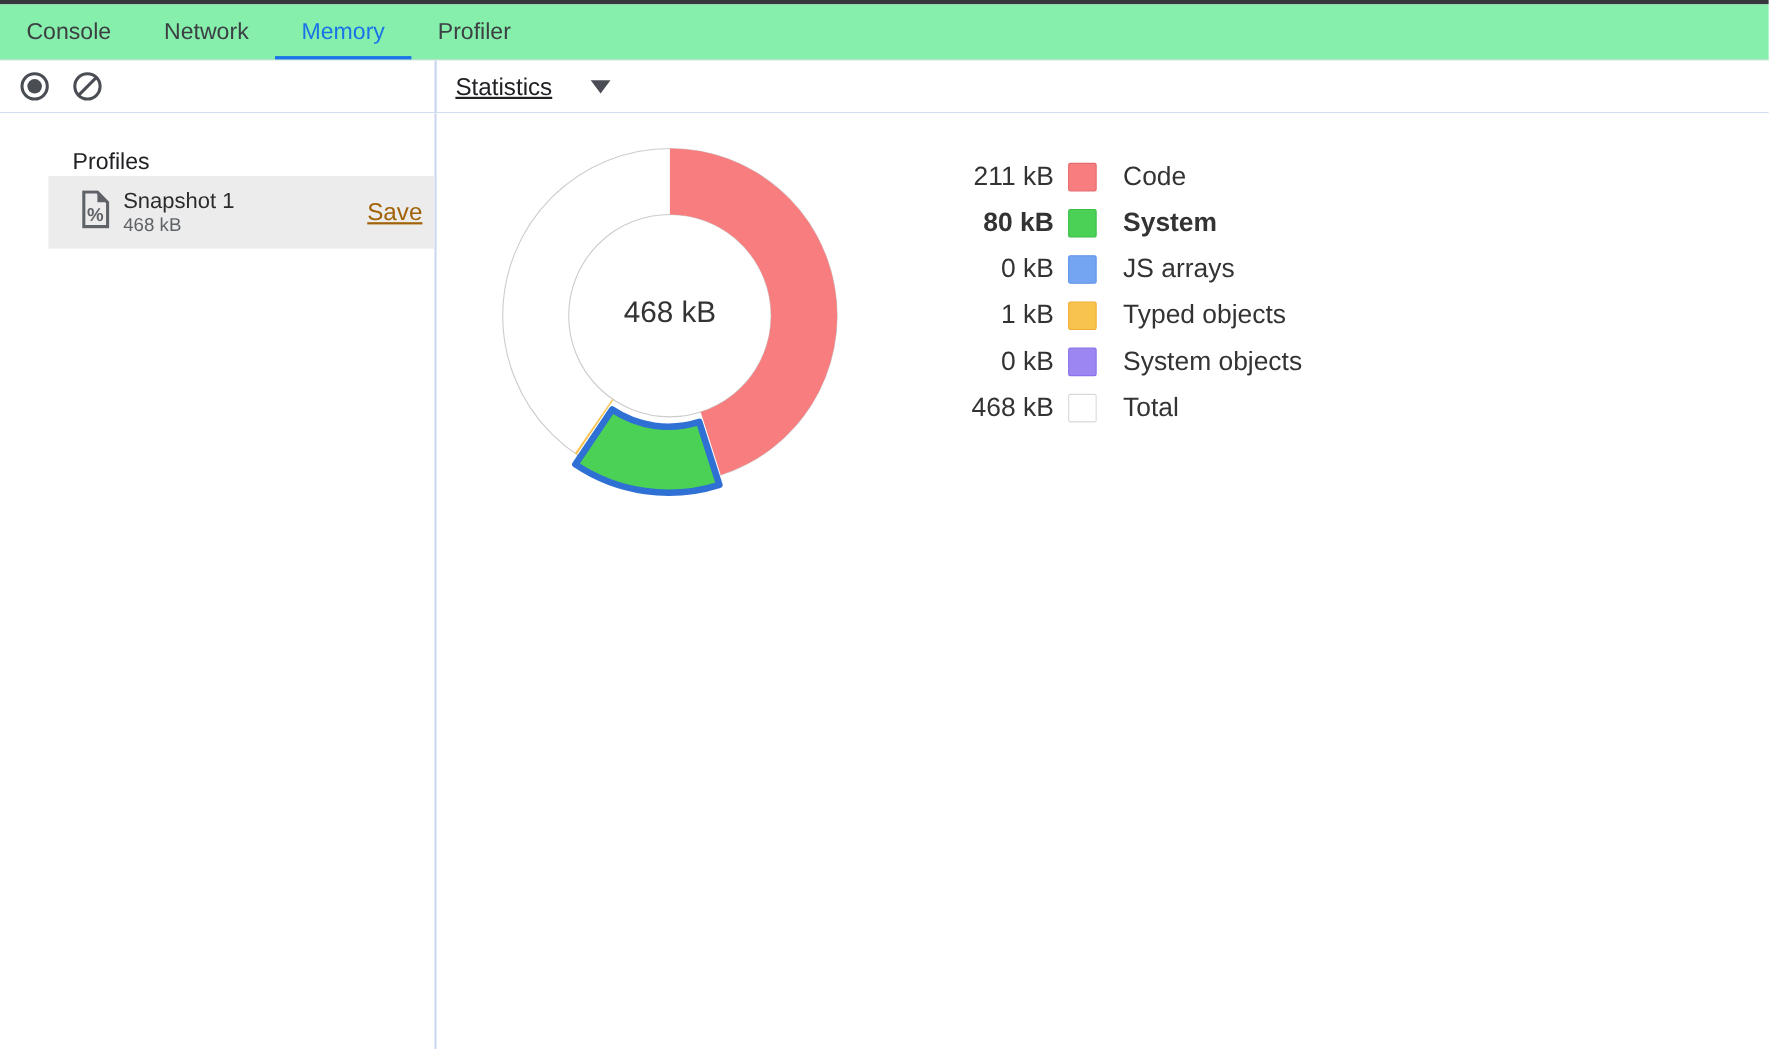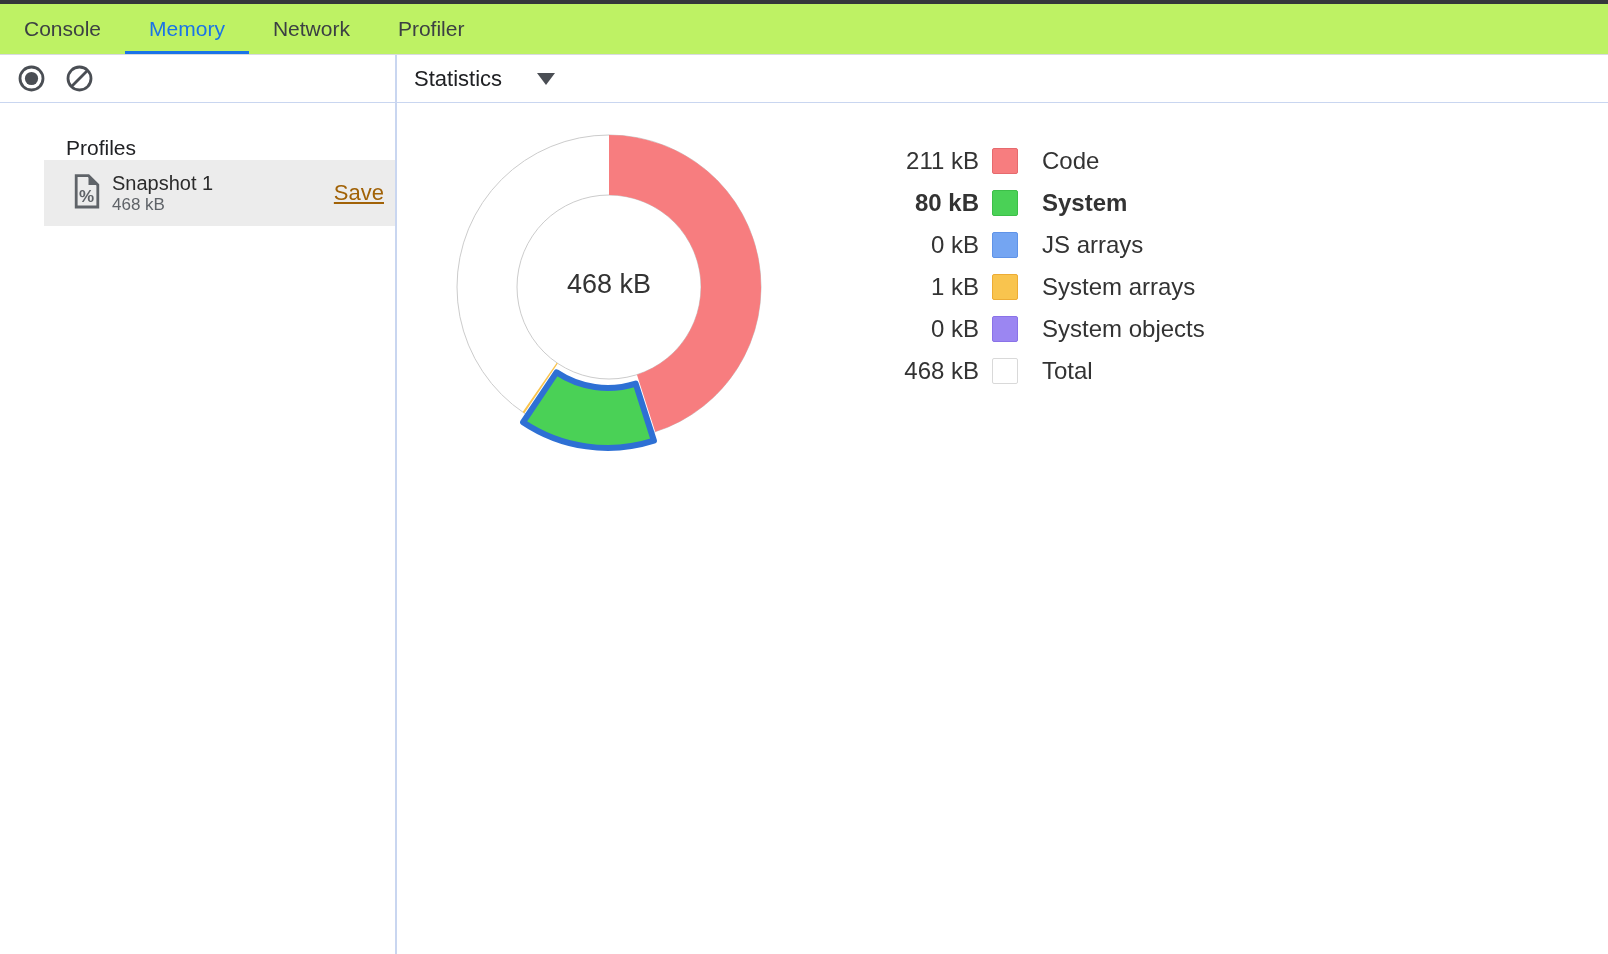--- a/index.html
+++ b/index.html
@@ -2,34 +2,34 @@
 <html><head>
 <meta charset="utf-8">
 <style>
   * { margin:0; padding:0; box-sizing:border-box; }
   html,body { width:1608px; height:954px; background:#fff; overflow:hidden;
               font-family:"Liberation Sans","DejaVu Sans",sans-serif; }
 
   .top-strip { height:4px; background:#35373a; }
 
   
-  .tabbar { height:51px; background:#bef264; border-bottom:1px solid #d8dbdf;
+  .tabbar { height:51px; background:#86efac; border-bottom:1px solid #d8dbdf;
             display:flex; align-items:stretch; }
   .tab { display:flex; align-items:center; padding:3px 24px 0 24px; height:100%;
          font-size:21px; color:#3c4043; border-bottom:3px solid transparent; cursor:default; }
   .tab.active { color:#1a73e8; border-bottom-color:#1a73e8; }
 
   
   .toolbar { height:48px; background:#fff; border-bottom:1px solid #c9d6f0; display:flex; }
   .toolbar-left { width:397px; flex:none; border-right:2px solid #c9d6f0;
                   display:flex; align-items:center; padding-left:18px; }
   .toolbar-right { flex:1; display:flex; align-items:center; padding-left:17px; }
   .tool-btn { width:27px; height:27px; margin-right:21px; display:flex; }
   .stats-select { display:flex; align-items:center; cursor:default; }
-  .stats-label { font-size:22px; color:#202124; }
+  .stats-label { font-size:22px; color:#202124;text-decoration:underline; }
   .dd-arrow { margin-left:35px; width:0; height:0;
               border-left:9px solid transparent; border-right:9px solid transparent;
               border-top:12px solid #4a4e54; }
 
   
   .content { display:flex; height:851px; }
   .sidebar { width:397px; flex:none; border-right:2px solid #c9d6f0; background:#fff;padding-left:44px; }
   .profiles-title { margin:33px 0 0 22px; font-size:21px; color:#202124; }
   .section-title { margin:37px 0 13px 22px; font-size:19px; color:#5f6368; letter-spacing:.3px; }
   .snapshot-row { height:66px; background:#ececec; display:flex; align-items:center;
@@ -37,36 +37,36 @@
   .snapshot-texts { margin-left:12px; flex:1; }
   .snapshot-title { font-size:20px; color:#2b2b2b; line-height:24px; }
   .snapshot-size { font-size:17px; color:#5f6368; line-height:20px; }
   .save-link { font-size:22px; color:#a16207; text-decoration:underline; cursor:pointer; }
 
   .main { position:relative; flex:1; background:#fff; }
   .donut-svg { position:absolute; left:0; top:0; }
   .donut-center-label { position:absolute; left:212px; top:181px; transform:translate(-50%,-50%);
                         font-size:27px; color:#333; white-space:nowrap; }
 
-  .legend { position:absolute; left:482px; top:37px; }
+  .legend { position:absolute; left:461px; top:37px; }
   .legend-row { display:flex; align-items:center; height:42px; font-size:24px; color:#333; cursor:default; }
   .legend-value { width:100px; text-align:right; white-space:nowrap; }
   .legend-swatch { width:26px; height:26px; margin-left:13px; border-radius:2px; flex:none; }
   .legend-label { margin-left:24px; white-space:nowrap; }
   .legend-row.selected .legend-value, .legend-row.selected .legend-label { font-weight:700; }
 </style>
 </head>
 <body>
 
 <div class="top-strip"></div>
 
 <div class="tabbar">
   <div class="tab">Console</div>
+  <div class="tab">Network</div>
   <div class="tab active">Memory</div>
-  <div class="tab">Network</div>
   <div class="tab">Profiler</div>
 </div>
 
 <div class="toolbar">
   <div class="toolbar-left">
     <span class="tool-btn">
       <svg width="27" height="27" viewBox="0 0 27 27">
         <circle cx="13.5" cy="13.5" r="11.5" fill="none" stroke="#4a4e54" stroke-width="2.8"></circle>
         <circle cx="13.5" cy="13.5" r="6.6" fill="#4a4e54"></circle>
       </svg>
@@ -128,21 +128,21 @@
         <span class="legend-label">System</span>
       </div>
       <div class="legend-row">
         <span class="legend-value">0 kB</span>
         <span class="legend-swatch" style="background: rgb(116, 165, 242); border: 1.5px solid rgb(95, 147, 232);"></span>
         <span class="legend-label">JS arrays</span>
       </div>
       <div class="legend-row">
         <span class="legend-value">1 kB</span>
         <span class="legend-swatch" style="background: rgb(249, 196, 78); border: 1.5px solid rgb(237, 172, 53);"></span>
-        <span class="legend-label">System arrays</span>
+        <span class="legend-label">Typed objects</span>
       </div>
       <div class="legend-row">
         <span class="legend-value">0 kB</span>
         <span class="legend-swatch" style="background: rgb(155, 134, 242); border: 1.5px solid rgb(138, 114, 232);"></span>
         <span class="legend-label">System objects</span>
       </div>
       <div class="legend-row">
         <span class="legend-value">468 kB</span>
         <span class="legend-swatch" style="background: rgb(255, 255, 255); border: 1.5px solid rgb(217, 217, 217);"></span>
         <span class="legend-label">Total</span>

